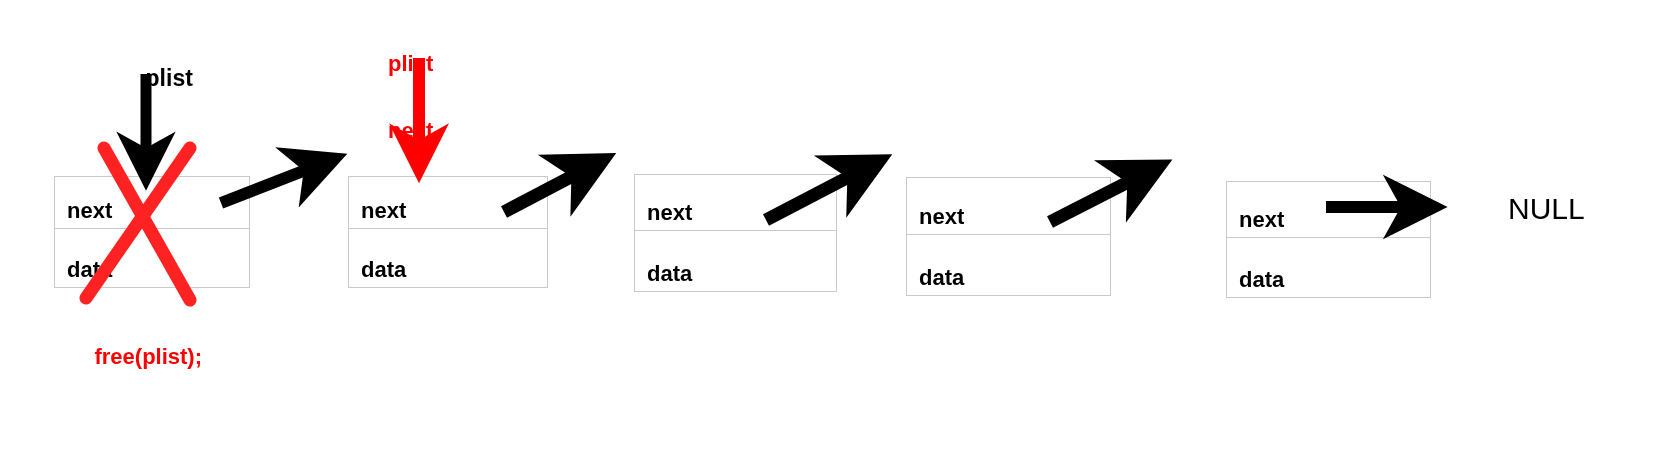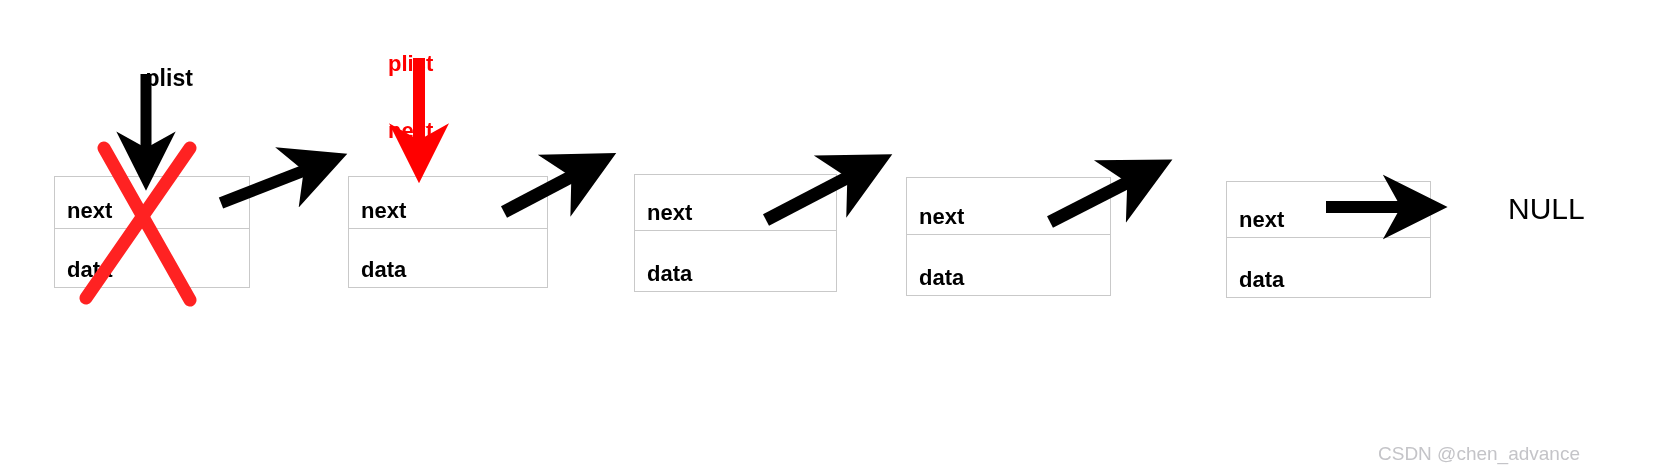--- a/index.html
+++ b/index.html
@@ -186,20 +186,22 @@
 
   <div class="label label-plist-black">
     <span>plist</span>
   </div>
 
   <div class="label label-plist-red">
     <div>plist</div>
     <div>next</div>
   </div>
 
+  <div class="label label-free">
+    <span>free(plist);</span>
+  </div>
 
   <div class="label-null">
     <span>NULL</span>
   </div>
 
-  <div class="watermark">CSDN @chen_advance</div>
 
 </div>
 
 </body></html>

